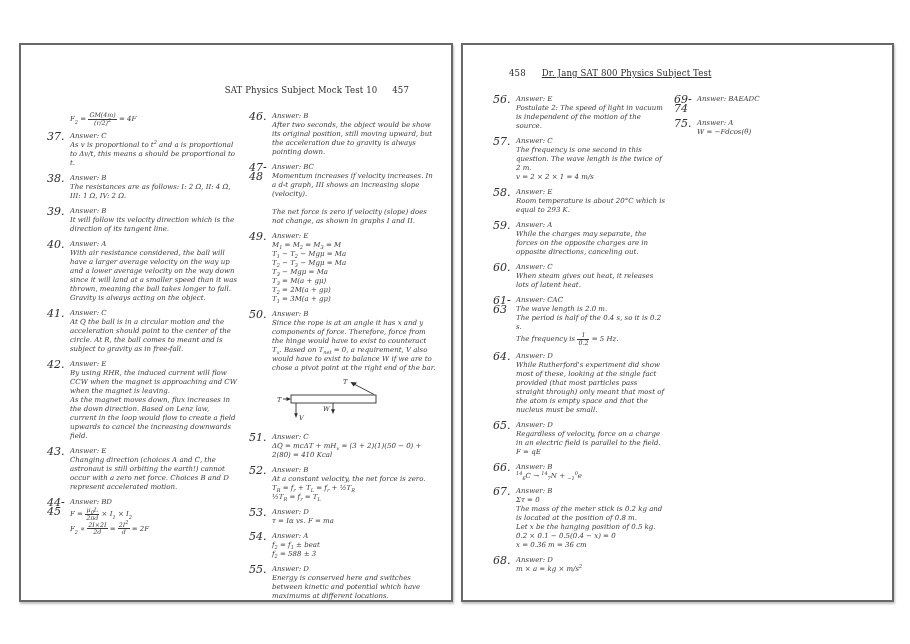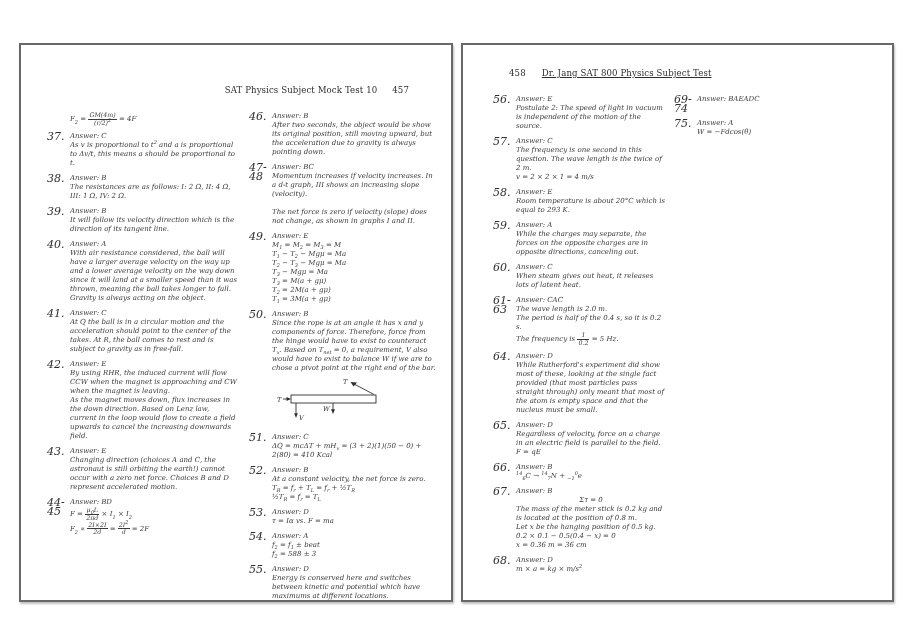--- a/index.html
+++ b/index.html
@@ -19,21 +19,21 @@
   .page-right .columns{padding-left:30px;}
   .col{box-sizing:border-box;}
   .page-left .col-1{width:203px;padding-right:12px;}
   .page-left .col-2{width:203px;padding-right:14px;}
   .page-right .col-1{width:181px;padding-right:8px;}
   .page-right .col-2{width:204px;padding-right:6px;}
   .item{display:flex;margin-bottom:6px;}
   .num{flex:none;width:23px;font-weight:normal;font-style:italic;font-size:11px;line-height:9px;color:#2e2e2e;}
   .body{flex:1;min-width:0;font-style:italic;font-size:7px;line-height:9px;color:#3a3a3a;}
   .line{min-height:9px;}
-  .line.underline{text-align:center;}
+  .line.underline{}
   .gap{height:9px;}
   sub,sup{font-size:5px;line-height:0;}
   .frac{display:inline-block;vertical-align:-0.55em;text-align:center;font-size:6.3px;line-height:1.05;}
   .frac .fnum{display:block;border-bottom:0.6px solid #3a3a3a;padding:0 1px;}
   .frac .fden{display:block;padding:0 1px;}
   .figure{margin:3px 0 1px 4px;}
   .fig-bar{fill:#ffffff;stroke:#2f2f2f;stroke-width:0.9;}
   .fig-ln{stroke:#2f2f2f;stroke-width:0.9;}
   .fig-head{fill:#2f2f2f;}
   .fig-txt{font-size:6.5px;font-style:italic;fill:#2f2f2f;font-family:"DejaVu Serif","Liberation Serif",serif;}
@@ -92,21 +92,21 @@
               <div class="line answer">Answer: A</div>
               <div class="line text">With air resistance considered, the ball will have a larger average velocity on the way up and a lower average velocity on the way down since it will land at a smaller speed than it was thrown, meaning the ball takes longer to fall. Gravity is always acting on the object.</div>
             </div>
           </div>
           <div class="item">
             <div class="num">
               <div>41.</div>
             </div>
             <div class="body">
               <div class="line answer">Answer: C</div>
-              <div class="line text">At Q the ball is in a circular motion and the acceleration should point to the center of the takes. At R, the ball comes to rest and is subject to gravity as in free-fall.</div>
+              <div class="line text">At Q the ball is in a circular motion and the acceleration should point to the center of the circle. At R, the ball comes to meant and is subject to gravity as in free-fall.</div>
             </div>
           </div>
           <div class="item">
             <div class="num">
               <div>42.</div>
             </div>
             <div class="body">
               <div class="line answer">Answer: E</div>
               <div class="line text">By using RHR, the induced current will flow CCW when the magnet is approaching and CW when the magnet is leaving.</div>
               <div class="line text">As the magnet moves down, flux increases in the down direction. Based on Lenz law, current in the loop would flow to create a field upwards to cancel the increasing downwards field.</div>

